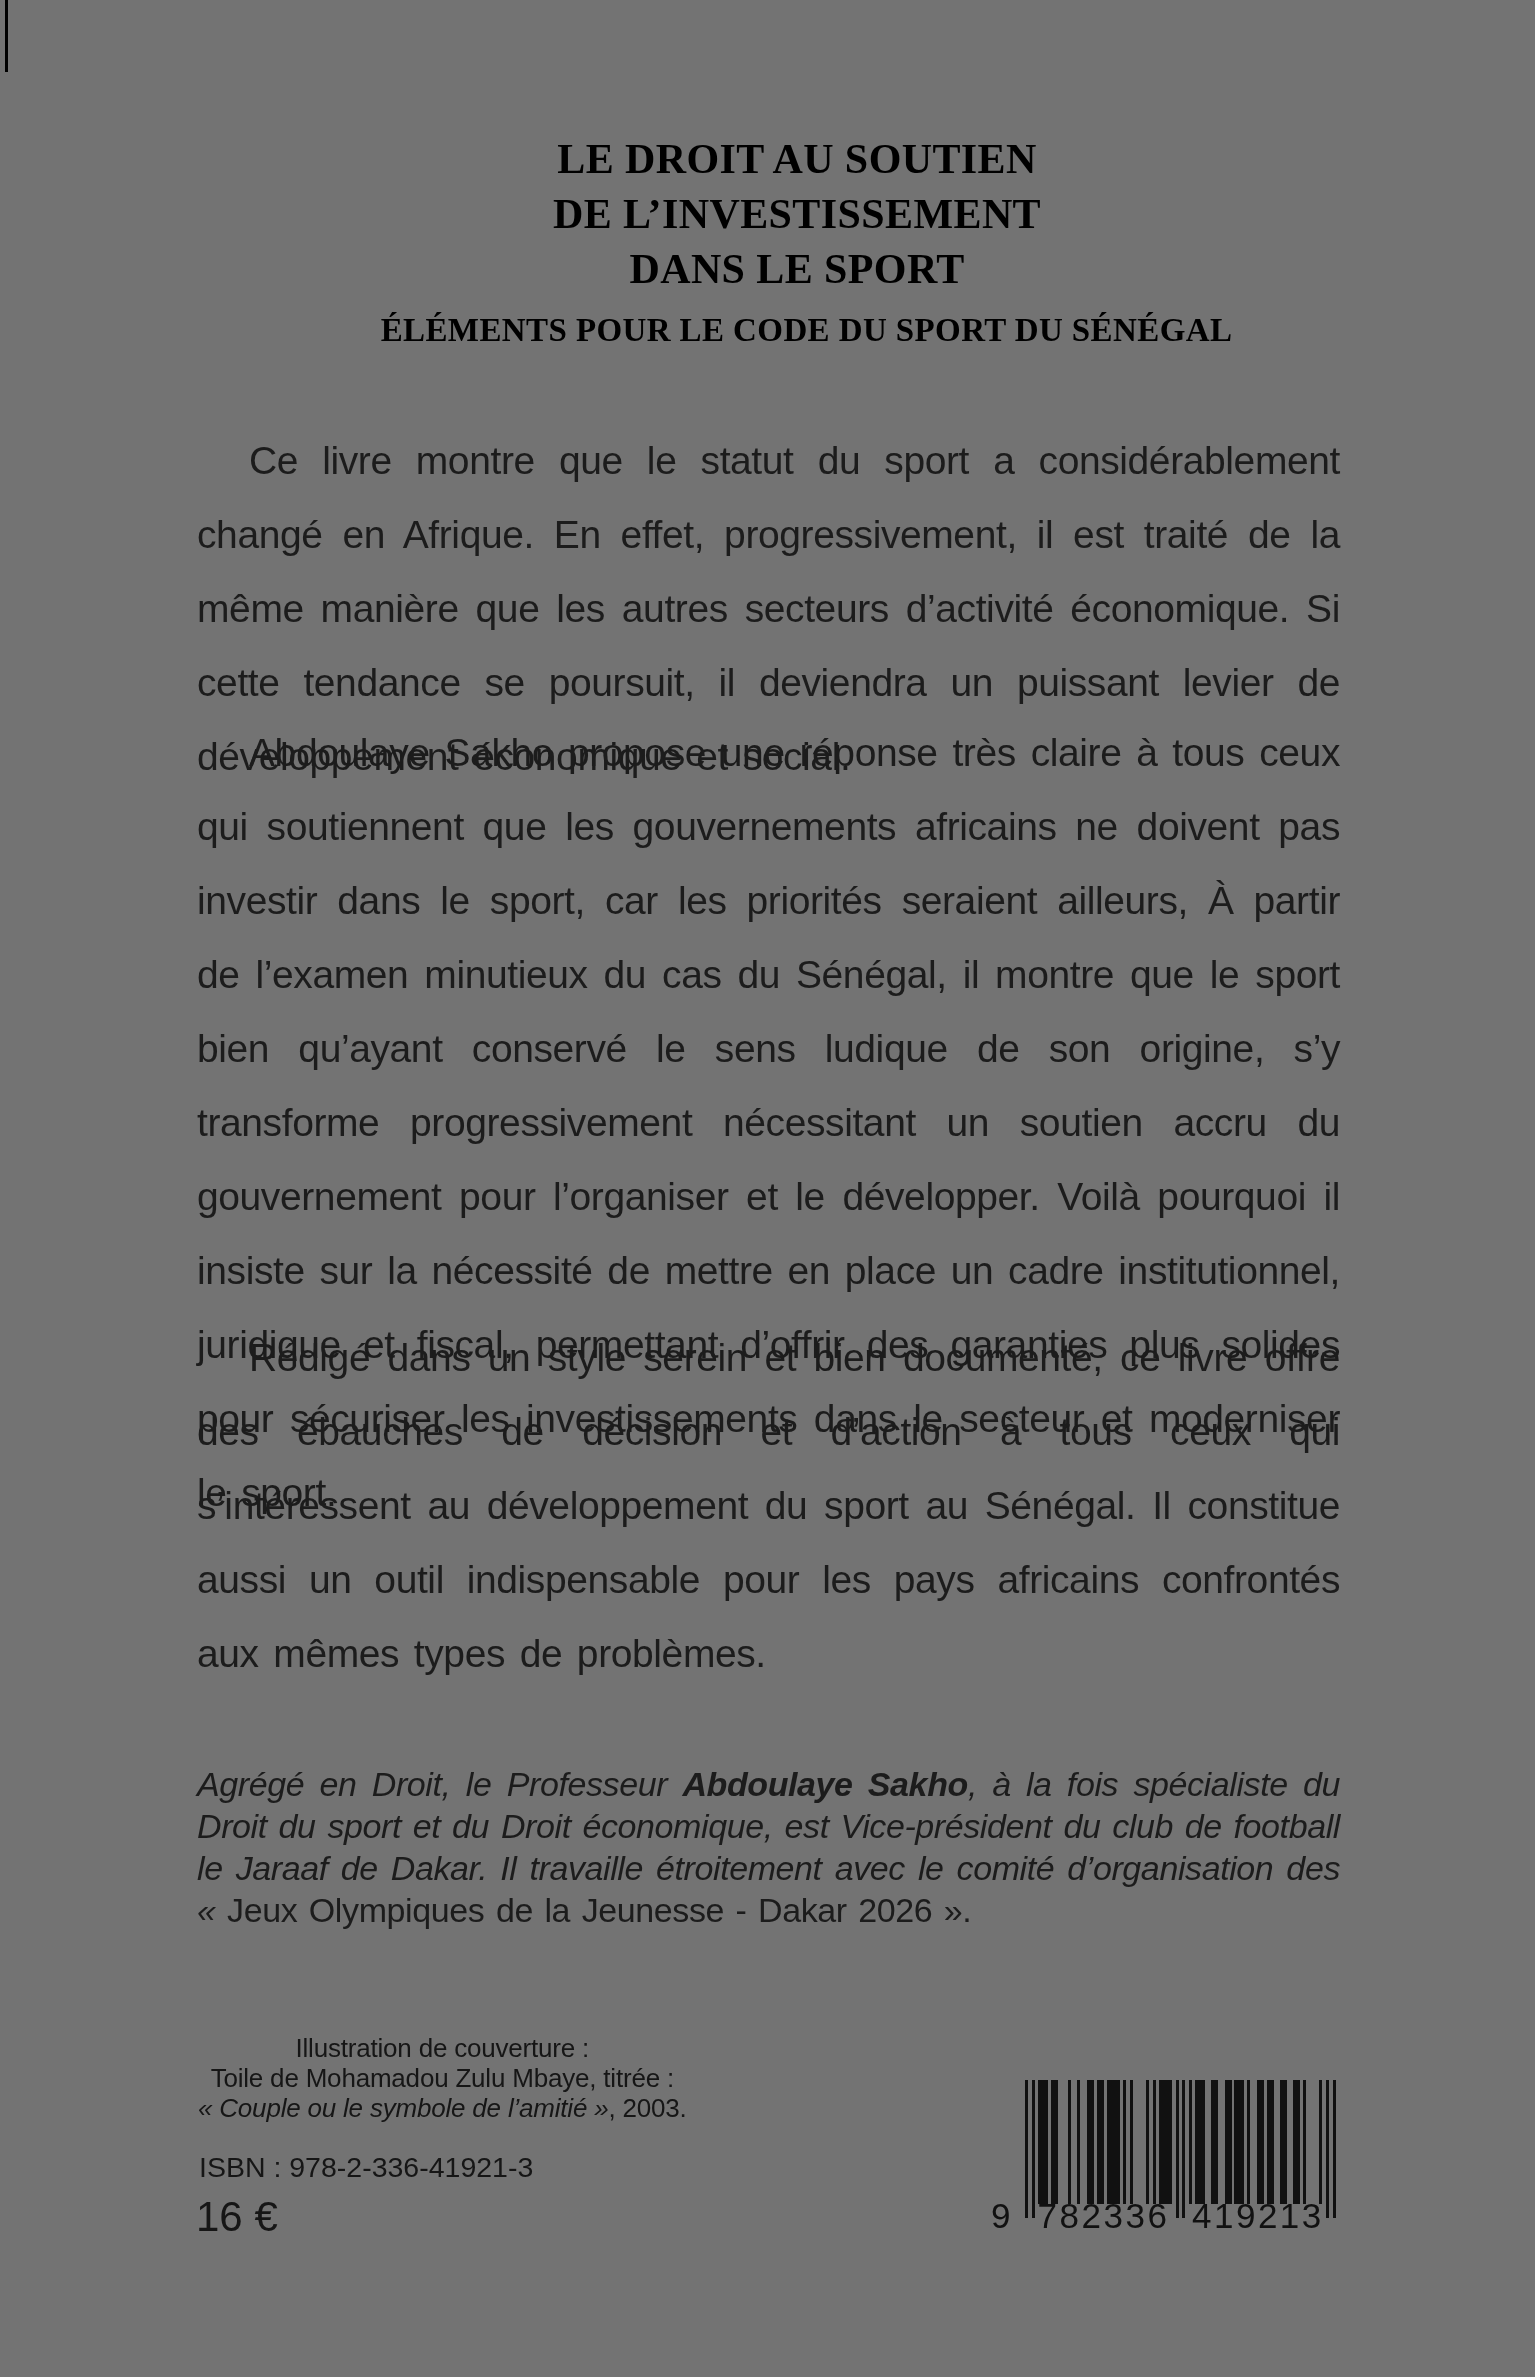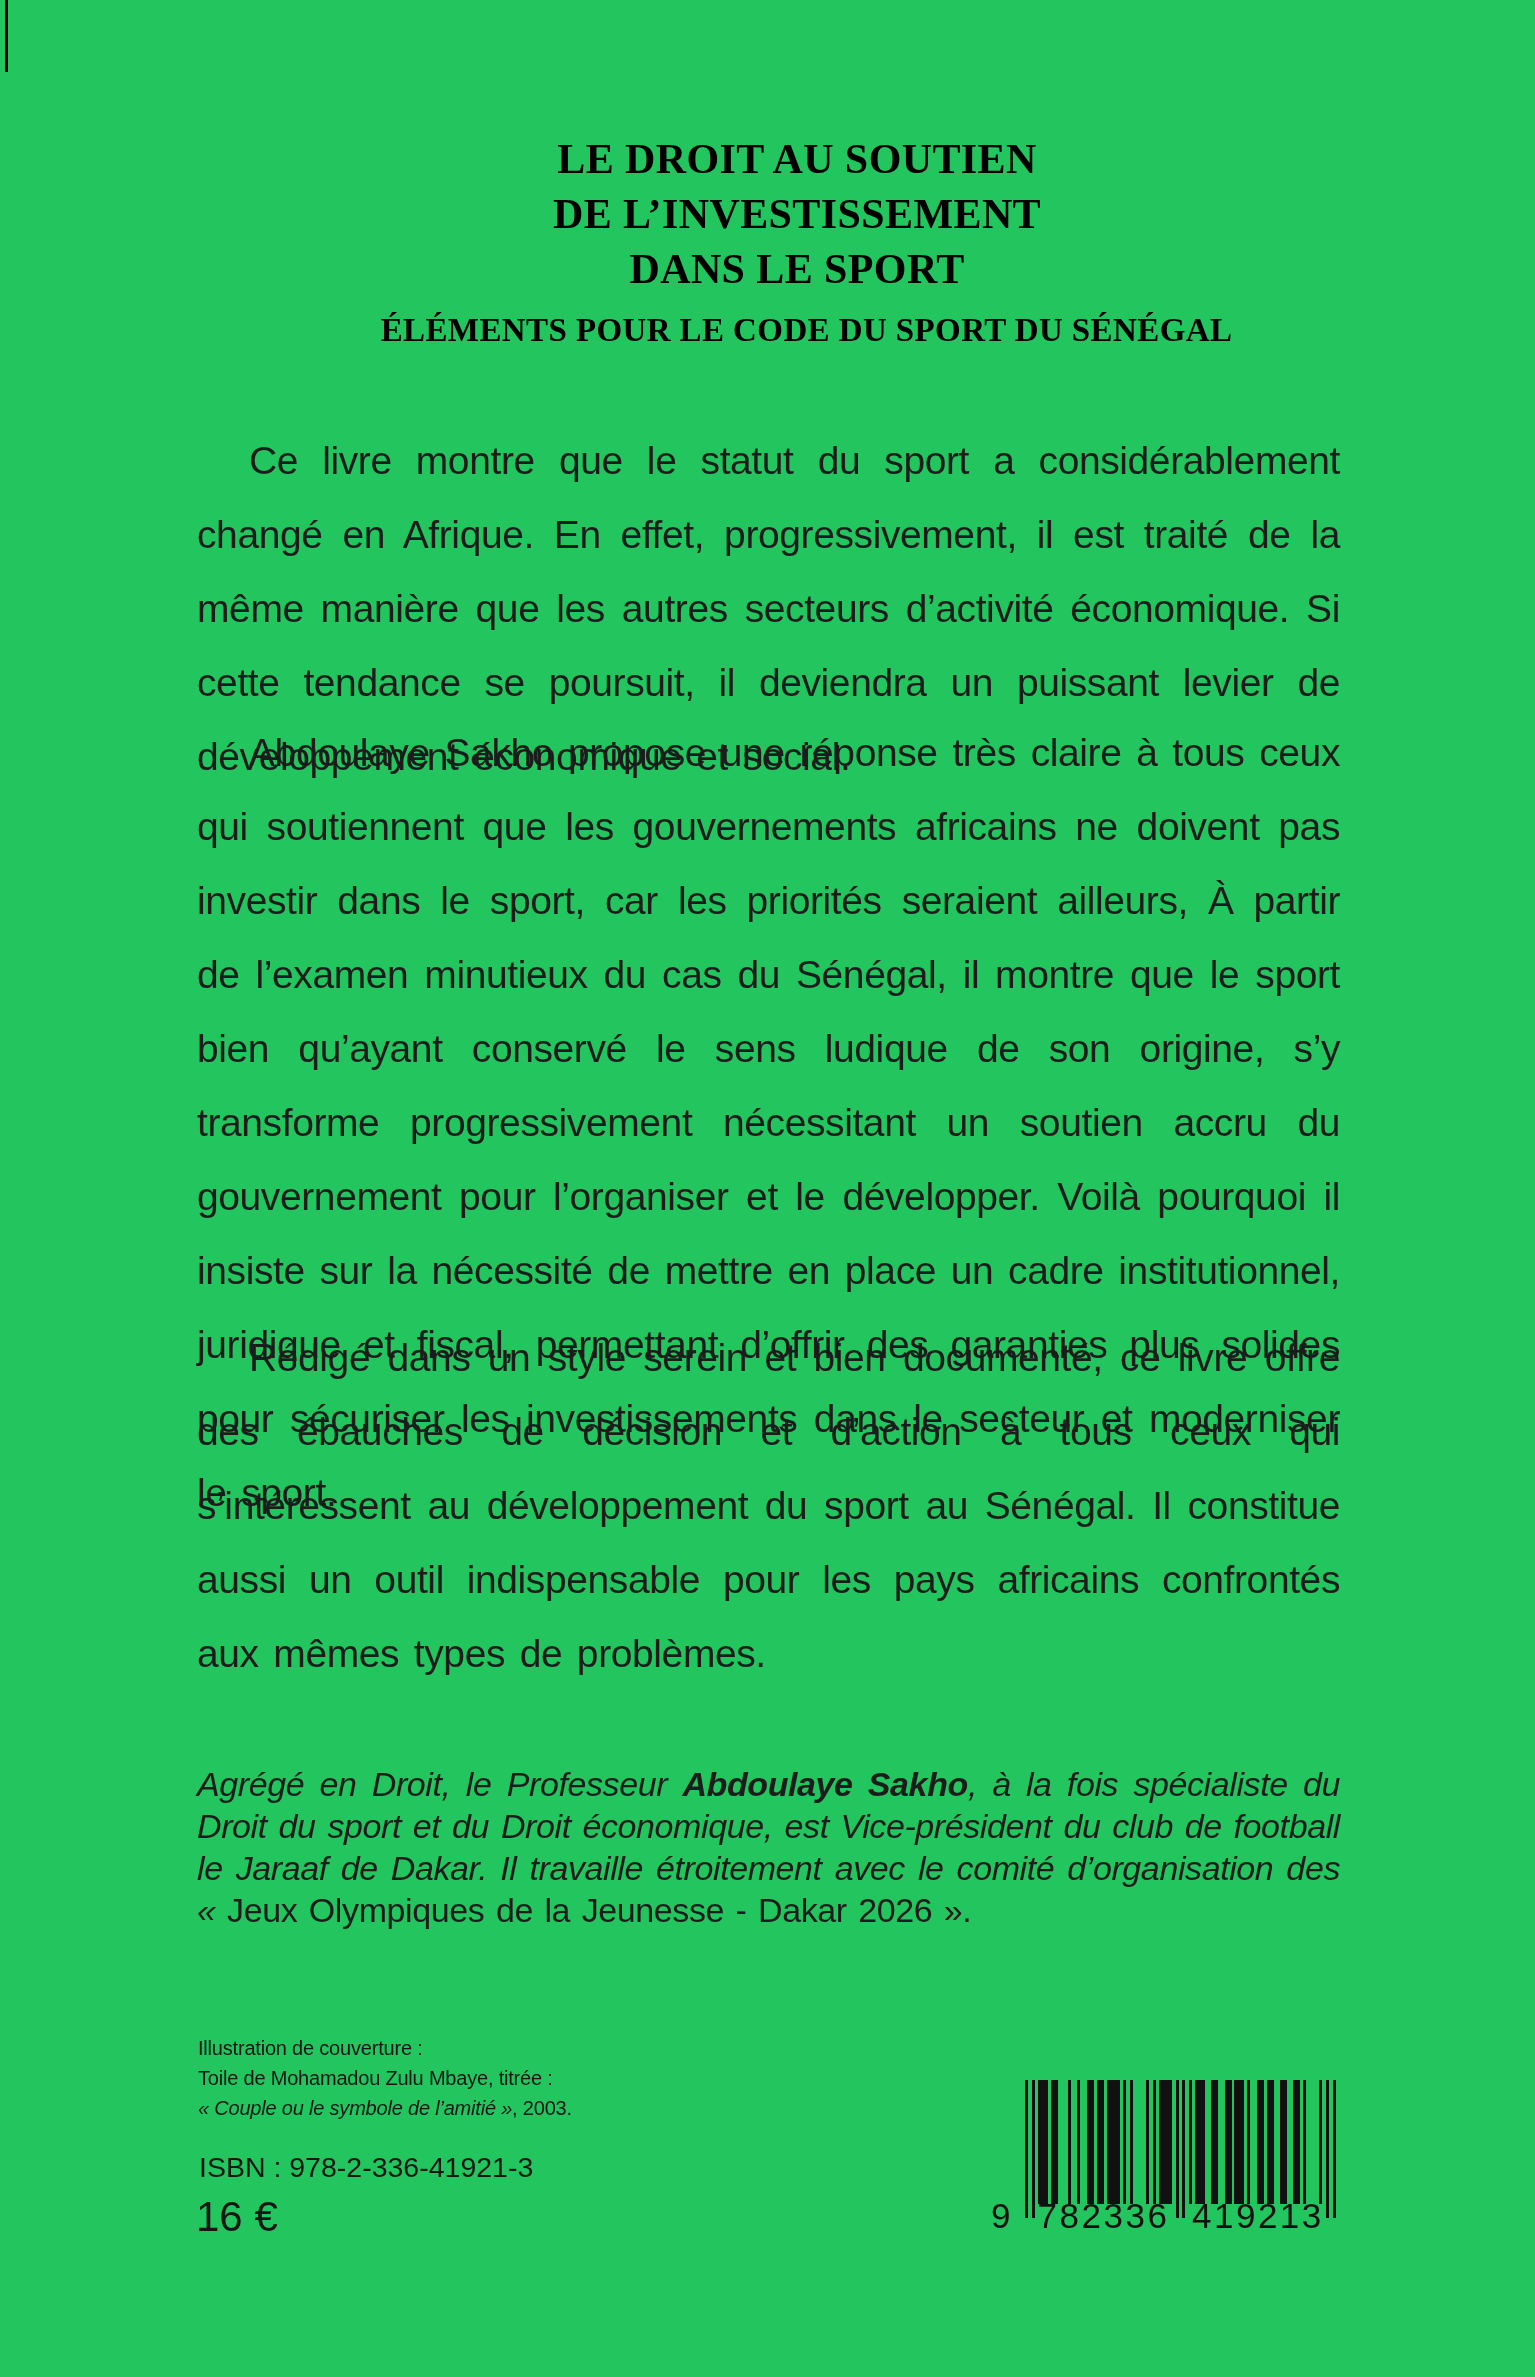--- a/index.html
+++ b/index.html
@@ -1,20 +1,20 @@
 <!DOCTYPE html>
 <html style="font-size:13.4px"><head>
 <meta charset="utf-8">
 <title>Back cover</title>
 <style>
   html,body{margin:0;padding:0;background:#ffffff;}
   .page{
     position:relative;
     width:1535px;height:2377px;
-    background:#22c55e;
+    background:#737373;
     color:#1a1a1a;
     font-family:"Liberation Sans", sans-serif;
     overflow:hidden;
   }
   .scan-artifact{
     position:absolute;left:5px;top:0;width:3.4px;height:72px;background:#000;
   }
   .title-block{
     position:absolute;top:132px;left:0;right:0;
     padding-left:59px;box-sizing:border-box;
@@ -48,22 +48,23 @@
     text-align:justify;
     font-size:34px;line-height:42px;
     letter-spacing:-0.4px;word-spacing:2.5px;
     color:#1c1c1c;
   }
   .bio .it{font-style:italic;}
   .bio .bold-it{font-style:italic;font-weight:bold;}
   .bio .rm{font-style:normal;}
   .credits{
     position:absolute;left:198px;top:2033px;
-    font-size:20px;line-height:30px;color:#161616;
+    font-size:26px;line-height:30px;color:#161616;
     letter-spacing:-0.2px;
+    text-align:center;
   }
   .credits .it{font-style:italic;margin-top:8px;}
   .isbn{
     position:absolute;left:199px;top:2150px;
     font-size:28.5px;line-height:34px;color:#161616;
   }
   .price{
     position:absolute;left:196px;top:2194px;
     font-size:42px;line-height:46px;color:#161616;
   }

